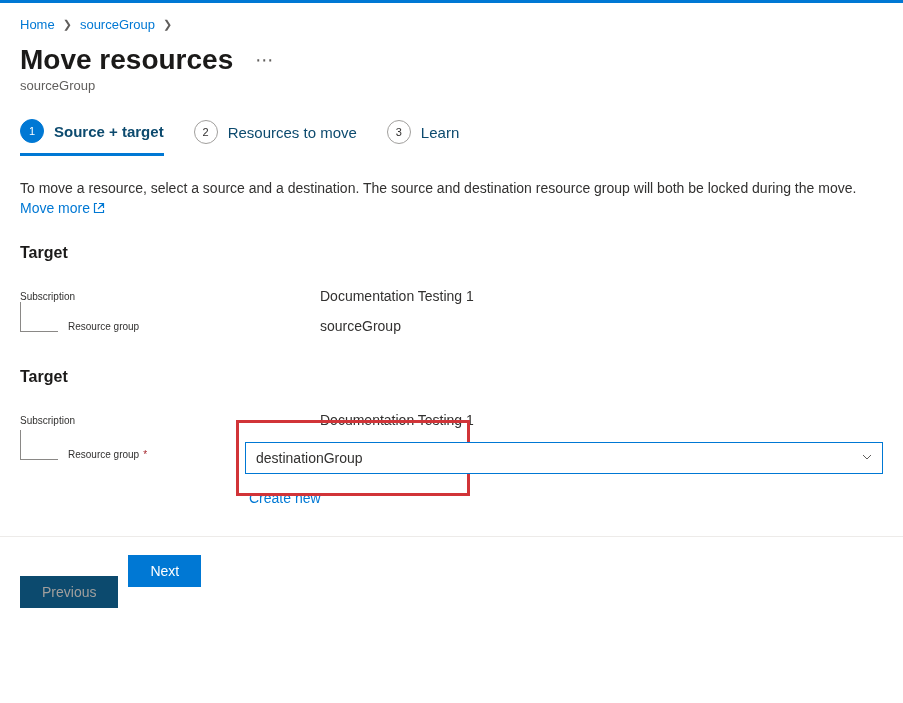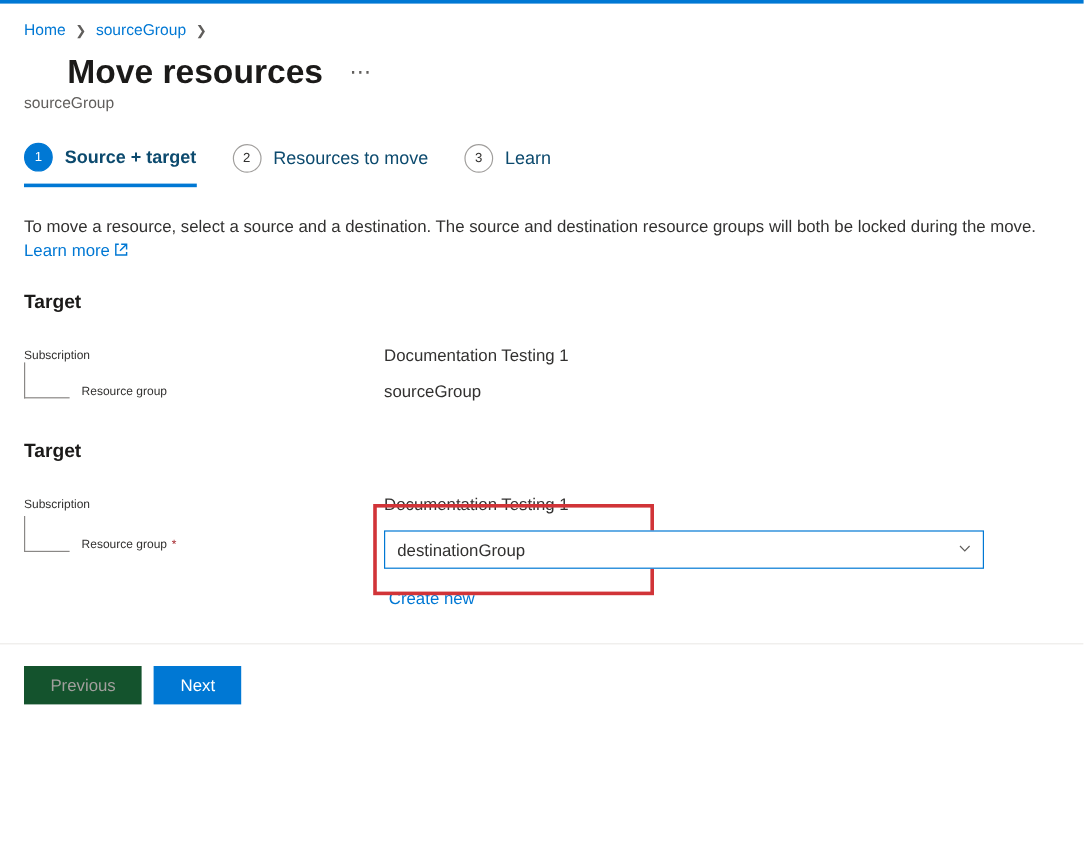--- a/index.html
+++ b/index.html
@@ -5,24 +5,24 @@
     * { box-sizing: border-box; margin: 0; padding: 0; }
     body {
       font-family: "Segoe UI", -apple-system, sans-serif;
       font-size: 14px;
       color: #323130;
       background: #fff;
       width: 903px;
       border-top: 3px solid #0078d4;
     }
     .content { padding: 14px 20px 0 20px; }
-    .breadcrumb { display: flex; align-items: flex-end; gap: 8px; font-size: 13px; margin-bottom: 12px; }
+    .breadcrumb { display: flex; align-items: center; gap: 8px; font-size: 13px; margin-bottom: 12px; }
     .breadcrumb a { color: #0078d4; text-decoration: none; cursor: pointer; }
     .breadcrumb .sep { color: #605e5c; font-size: 11px; }
-    .header-row { display: flex; align-items: center; gap: 22px; margin-bottom: 2px; margin-left: 36px; }
+    .header-row { display: flex; align-items: center; gap: 22px; margin-bottom: 2px; }
     h1 { font-size: 28px; font-weight: 600; color: #1b1a19; }
     .more { color: #605e5c; font-size: 18px; letter-spacing: 1px; cursor: pointer; }
     .subtitle { font-size: 13px; color: #605e5c; margin-bottom: 26px; }
     .tabs { display: flex; gap: 30px; border-bottom: 1px solid transparent; margin-bottom: 22px; }
     .tab { display: flex; align-items: center; gap: 10px; padding-bottom: 10px; cursor: pointer; }
     .tab .circle {
       width: 24px; height: 24px; border-radius: 50%;
       display: flex; align-items: center; justify-content: center;
       font-size: 11px; font-weight: 400;
     }
@@ -38,21 +38,21 @@
     .form-row { display: flex; margin-bottom: 14px; align-items: center; }
     .form-row .label-col { width: 300px; font-size: 10px; color: #323130; display: flex; align-items: center; }
     .form-row .value-col { flex: 1; font-size: 14px; color: #323130; }
     .tree-indent {
       width: 38px; height: 30px;
       border-left: 1px solid #8a8886; border-bottom: 1px solid #8a8886;
       margin-right: 10px; margin-top: -18px;
     }
     .req { color: #a4262c; margin-left: 4px; }
     .section-spacer { height: 20px; }
-    .select-wrap { position: relative; width: 500px; }
+    .select-wrap { position: relative; width: 638px; }
     .select-field {
       width: 100%; height: 32px;
       border: 1px solid #0078d4;
       padding: 0 28px 0 10px;
       font-size: 14px; font-family: inherit;
       color: #323130; background: #fff;
       display: flex; align-items: center;
     }
     .select-chevron {
       position: absolute; right: 10px; top: 50%; transform: translateY(-50%);
@@ -63,21 +63,21 @@
       border-top: 1px solid #edebe9;
       padding: 18px 20px;
       display: flex; gap: 10px;
       margin-top: 30px;
     }
     .btn {
       height: 32px; padding: 0 22px;
       font-size: 14px; font-family: inherit;
       border: none; cursor: pointer;
     }
-    .btn-prev { background: #14532d; color: #a19f9d; }
+    .btn-prev { background: #0c4a6e; color: #a19f9d; margin-top: 21px; }
     .btn-next { background: #0078d4; color: #fff; font-weight: 400; }
     .target-value-block { position: relative; }
     .red-outline {
       position: absolute;
       border: 3px solid #d13438;
       left: -9px; top: -22px;
       width: 234px; height: 76px;
       pointer-events: none;
     }
   </style>
@@ -108,21 +108,21 @@
       <span class="circle">2</span>
       <span class="lbl">Resources to move</span>
     </div>
     <div class="tab">
       <span class="circle">3</span>
       <span class="lbl">Learn</span>
     </div>
   </div>
 
   <p class="desc">
-    <span>To move a resource, select a source and a destination. The source and destination resource groups will both be locked during the move. </span><a><span>Learn more</span><span class="ext-icon"><svg viewBox="0 0 12 12" width="12" height="12">
+    <span>To move a resource, select a source and a destination. The source and destination resource group will both be locked during the move. </span><a><span>Move more</span><span class="ext-icon"><svg viewBox="0 0 12 12" width="12" height="12">
             <path fill="none" stroke="#0078d4" stroke-width="1.2" d="M4 1.5H1.5v9h9V8M6 1.5h4.5V6M10.5 1.5L5 7"></path>
           </svg></span></a>
   </p>
 
   <h2>Target</h2>
 
   <div class="form-row">
     <div class="label-col">Subscription</div>
     <div class="value-col">Documentation Testing 1</div>
   </div>

